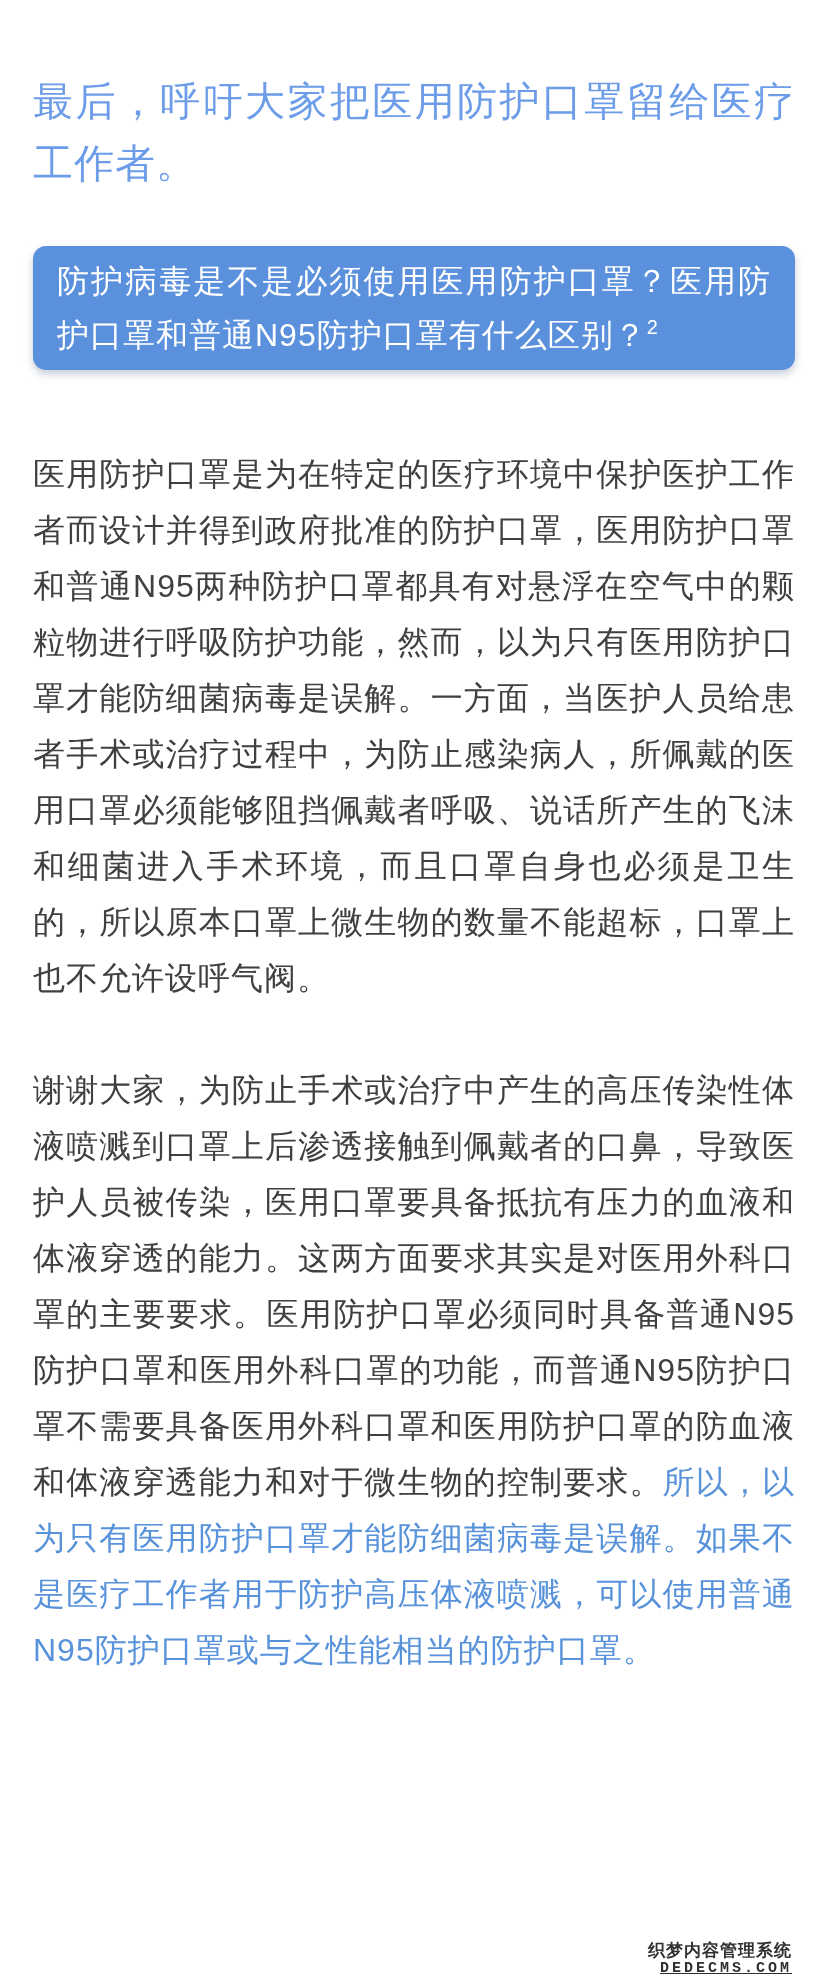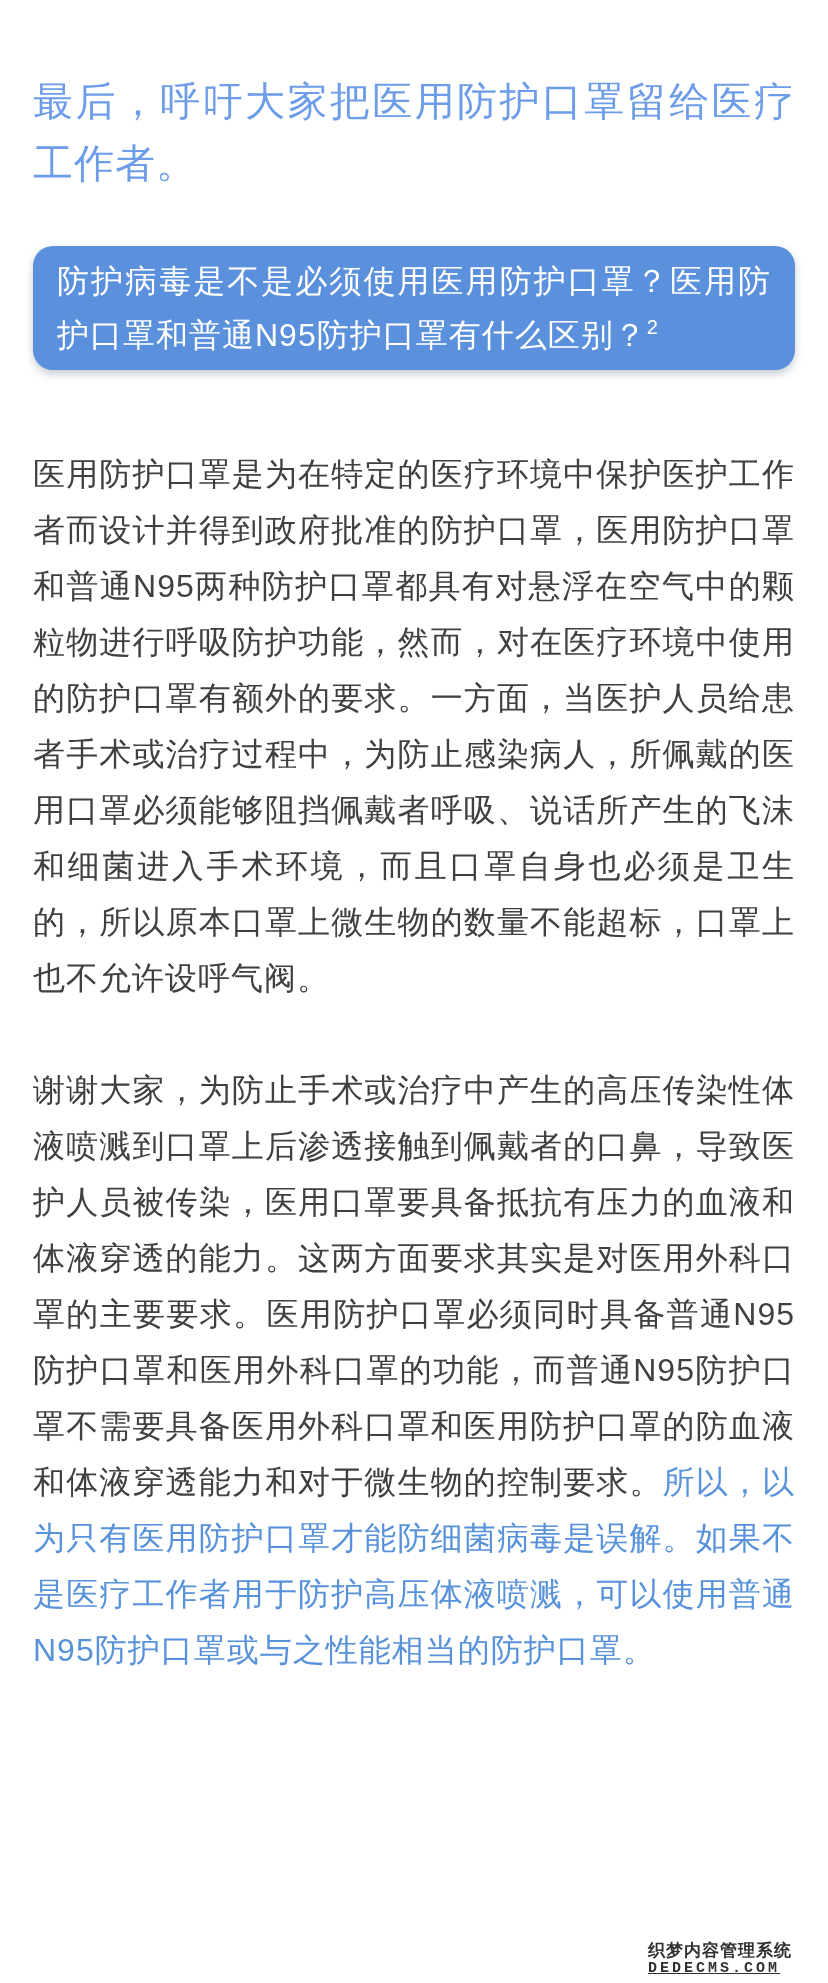--- a/index.html
+++ b/index.html
@@ -40,21 +40,21 @@
     word-break: break-all;
   }
   .para-1 { margin-bottom: 72px; }
   .para-2 { margin-bottom: 56px; }
   .question-box {
     box-sizing: border-box;
     margin: 0 0 76px 0;
     padding: 8px 24px;
     min-height: 122px;
     background: #5B91DC;
-    border-radius: 20px;
+    border-radius: 13px;
     box-shadow: 0 4px 8px rgba(90, 110, 140, 0.35);
     font-size: 32px;
     line-height: 54px;
     letter-spacing: 1px;
     color: #ffffff;
     text-align: justify;
     word-break: break-all;
     display: flex;
     align-items: center;
   }
@@ -63,20 +63,21 @@
     vertical-align: super;
     line-height: 0;
   }
   .highlight {
     color: #5792DA;
   }
   .watermark {
     position: absolute;
     right: 36px;
     bottom: 6px;
+    text-align: right;
     color: #2f2f2f;
     font-weight: 700;
     line-height: 1.1;
   }
   .watermark .wm-line1 {
     font-size: 17px;
     letter-spacing: 1px;
   }
   .watermark .wm-line2 {
     font-size: 15px;
@@ -91,21 +92,21 @@
 <div class="page">
   <div class="article">
 
     <h1 class="headline">最后，呼吁大家把医用防护口罩留给医疗工作者。</h1>
 
 
     <div class="question-box">
       <span><span>防护病毒是不是必须使用医用防护口罩？医用防护口罩和普通N95防护口罩有什么区别？</span><span class="q-sup">2</span></span>
     </div>
 
-    <p class="body-para para-2">医用防护口罩是为在特定的医疗环境中保护医护工作者而设计并得到政府批准的防护口罩，医用防护口罩和普通N95两种防护口罩都具有对悬浮在空气中的颗粒物进行呼吸防护功能，然而，对在医疗环境中使用的防护口罩有额外的要求。一方面，当医护人员给患者手术或治疗过程中，为防止感染病人，所佩戴的医用口罩必须能够阻挡佩戴者呼吸、说话所产生的飞沫和细菌进入手术环境，而且口罩自身也必须是卫生的，所以原本口罩上微生物的数量不能超标，口罩上也不允许设呼气阀。</p>
+    <p class="body-para para-2">医用防护口罩是为在特定的医疗环境中保护医护工作者而设计并得到政府批准的防护口罩，医用防护口罩和普通N95两种防护口罩都具有对悬浮在空气中的颗粒物进行呼吸防护功能，然而，以为只有医用防护口罩才能防细菌病毒是误解。一方面，当医护人员给患者手术或治疗过程中，为防止感染病人，所佩戴的医用口罩必须能够阻挡佩戴者呼吸、说话所产生的飞沫和细菌进入手术环境，而且口罩自身也必须是卫生的，所以原本口罩上微生物的数量不能超标，口罩上也不允许设呼气阀。</p>
 
     <p class="body-para para-3"><span>谢谢大家，为防止手术或治疗中产生的高压传染性体液喷溅到口罩上后渗透接触到佩戴者的口鼻，导致医护人员被传染，医用口罩要具备抵抗有压力的血液和体液穿透的能力。这两方面要求其实是对医用外科口罩的主要要求。医用防护口罩必须同时具备普通N95防护口罩和医用外科口罩的功能，而普通N95防护口罩不需要具备医用外科口罩和医用防护口罩的防血液和体液穿透能力和对于微生物的控制要求。</span><span class="highlight">所以，以为只有医用防护口罩才能防细菌病毒是误解。如果不是医疗工作者用于防护高压体液喷溅，可以使用普通N95防护口罩或与之性能相当的防护口罩。</span></p>
 
   </div>
 
   <div class="watermark">
     <div class="wm-line1">织梦内容管理系统</div>
     <div class="wm-line2">DEDECMS.COM</div>
   </div>
 </div>

